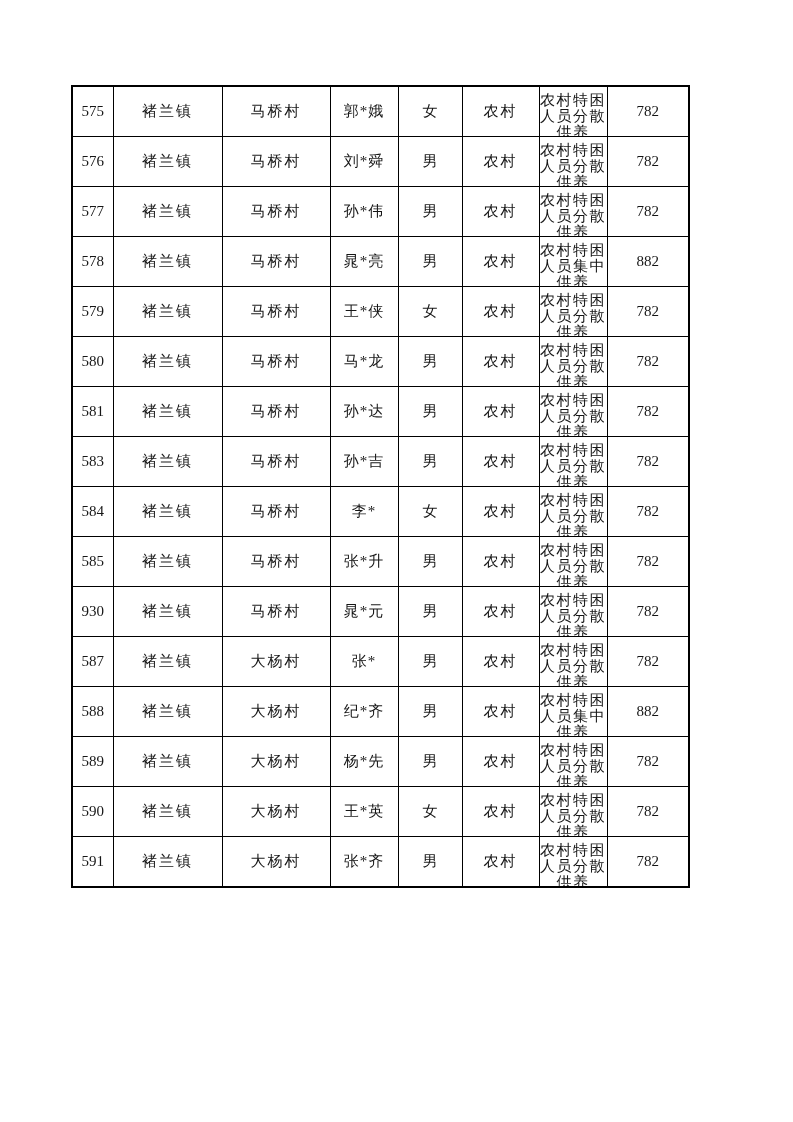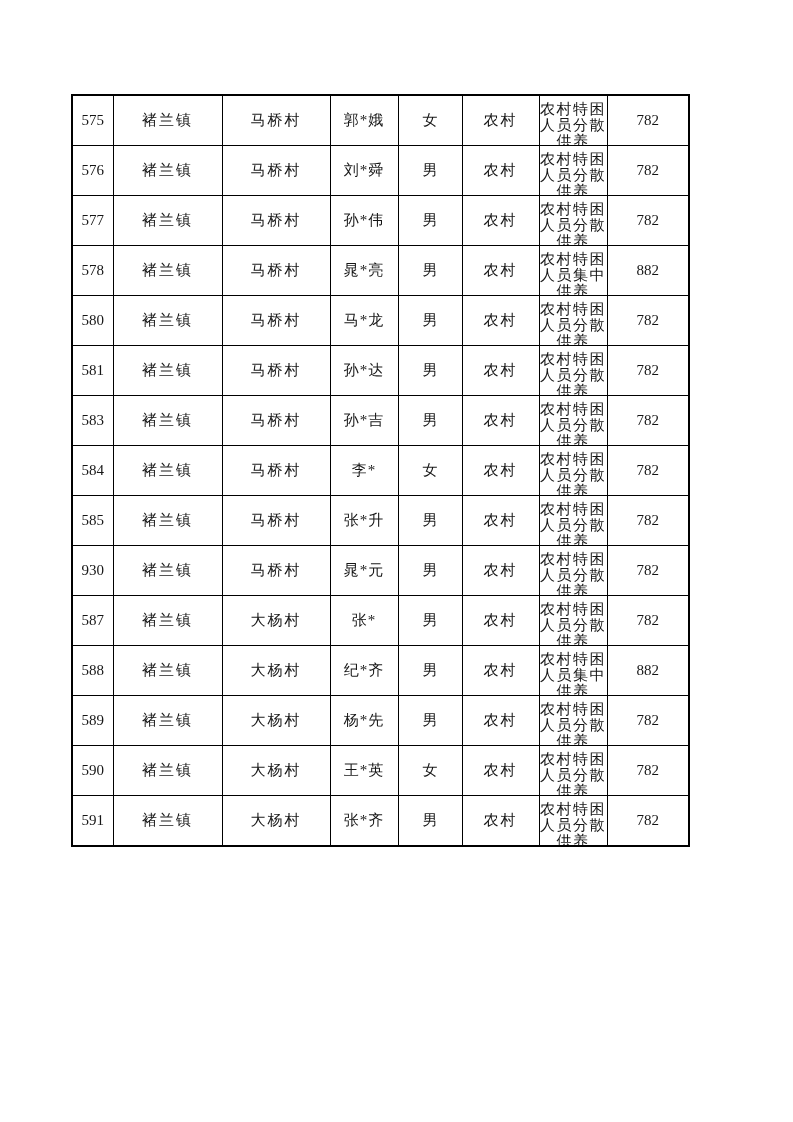--- a/index.html
+++ b/index.html
@@ -11,21 +11,21 @@
   .sheet {
     position: relative;
     width: 793px;
     height: 1122px;
     background: #ffffff;
     overflow: hidden;
   }
   table.records {
     position: absolute;
     left: 71px;
-    top: 94px;
+    top: 85px;
     width: 617px;
     border-collapse: collapse;
     table-layout: fixed;
     border: 2px solid #000000;
     color: #161616;
   }
   table.records td {
     border: 1px solid #000000;
     text-align: center;
     vertical-align: middle;
@@ -122,20 +122,32 @@
           <td class="col-village">马桥村</td>
           <td class="col-name">晁*亮</td>
           <td class="col-gender">男</td>
           <td class="col-area">农村</td>
           <td class="col-category">
             <div class="category-clip">农村特困人员集中供养</div>
           </td>
           <td class="col-amount">882</td>
         </tr>
         <tr>
+          <td class="col-index">579</td>
+          <td class="col-town">褚兰镇</td>
+          <td class="col-village">马桥村</td>
+          <td class="col-name">王*侠</td>
+          <td class="col-gender">女</td>
+          <td class="col-area">农村</td>
+          <td class="col-category">
+            <div class="category-clip">农村特困人员分散供养</div>
+          </td>
+          <td class="col-amount">782</td>
+        </tr>
+        <tr>
           <td class="col-index">580</td>
           <td class="col-town">褚兰镇</td>
           <td class="col-village">马桥村</td>
           <td class="col-name">马*龙</td>
           <td class="col-gender">男</td>
           <td class="col-area">农村</td>
           <td class="col-category">
             <div class="category-clip">农村特困人员分散供养</div>
           </td>
           <td class="col-amount">782</td>

